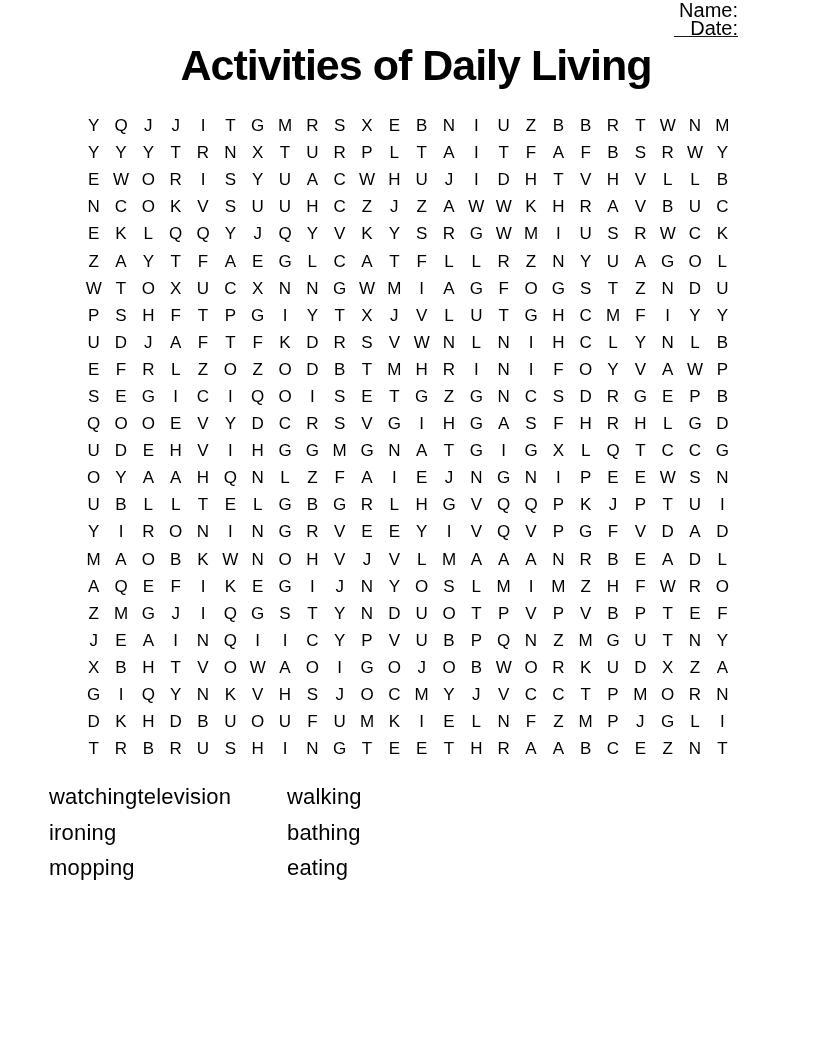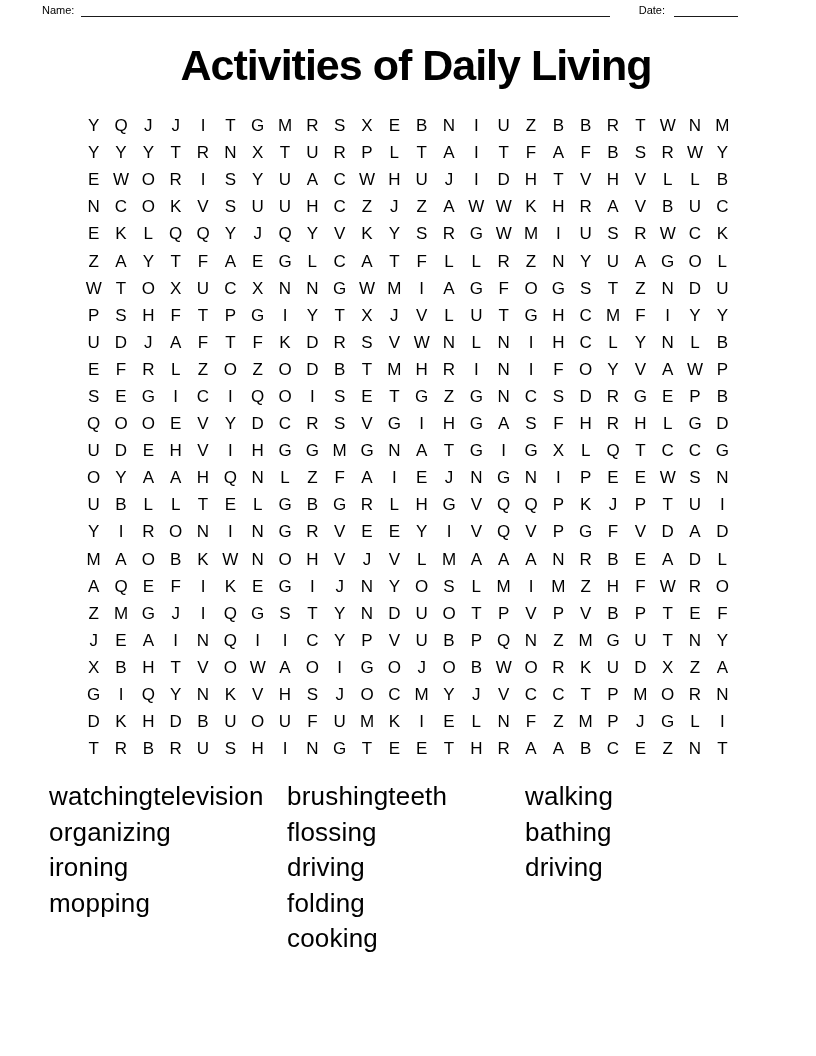--- a/index.html
+++ b/index.html
@@ -11,25 +11,26 @@
     font-family: "Liberation Sans", "DejaVu Sans", sans-serif;
     position: relative;
     overflow: hidden;
   }
 
   
   .header {
     position: absolute;
     top: 0; left: 0; right: 0;
     height: 18px;
-    padding: 2px 78px 0 42px;
+    padding: 2px 78px 0 32px;
     box-sizing: border-box;
     display: flex;
     align-items: flex-end;
-    font-size: 11px;
+    font-size: 20px;
+    flex-direction: column;
   }
   .label { white-space: nowrap; line-height: 16px; }
   .blank-line {
     border-bottom: 1.5px solid #1a1a1a;
     height: 0;
     align-self: flex-end;
     margin-bottom: 1px;
   }
   .name-line { flex: 1; margin-left: 7px; margin-right: 29px; }
   .date-line { width: 64px; margin-left: 9px; }
@@ -71,21 +72,21 @@
   .words {
     position: absolute;
     top: 779px;
     left: 49px;
     display: flex;
   }
   .word-col { width: 238px; }
   .word-item {
     height: 35.5px;
     line-height: 35.5px;
-    font-size: 26px;
+    font-size: 22px;
     letter-spacing: 0.2px;
   }
 </style>
 </head>
 <body>
 
 <div>
 
   <div class="header">
     <span class="label">Name:</span>
@@ -719,31 +720,23 @@
         <span class="grid-cell">E</span>
         <span class="grid-cell">Z</span>
         <span class="grid-cell">N</span>
         <span class="grid-cell">T</span>
       </div>
     </div>
 
   <div class="words">
       <div class="word-col">
         <div class="word-item">watchingtelevision</div>
-        <div class="word-item">organizing</div>
         <div class="word-item">ironing</div>
         <div class="word-item">mopping</div>
-      </div>
-      <div class="word-col">
-        <div class="word-item">brushingteeth</div>
-        <div class="word-item">flossing</div>
-        <div class="word-item">driving</div>
-        <div class="word-item">folding</div>
-        <div class="word-item">cooking</div>
       </div>
       <div class="word-col">
         <div class="word-item">walking</div>
         <div class="word-item">bathing</div>
-        <div class="word-item">driving</div>
+        <div class="word-item">eating</div>
       </div>
     </div>
 
 </div>
 
 </body></html>

